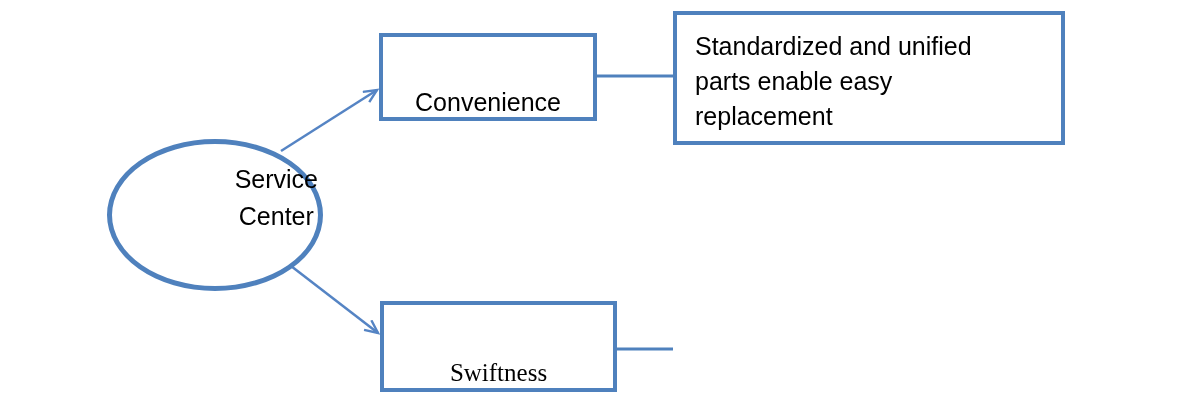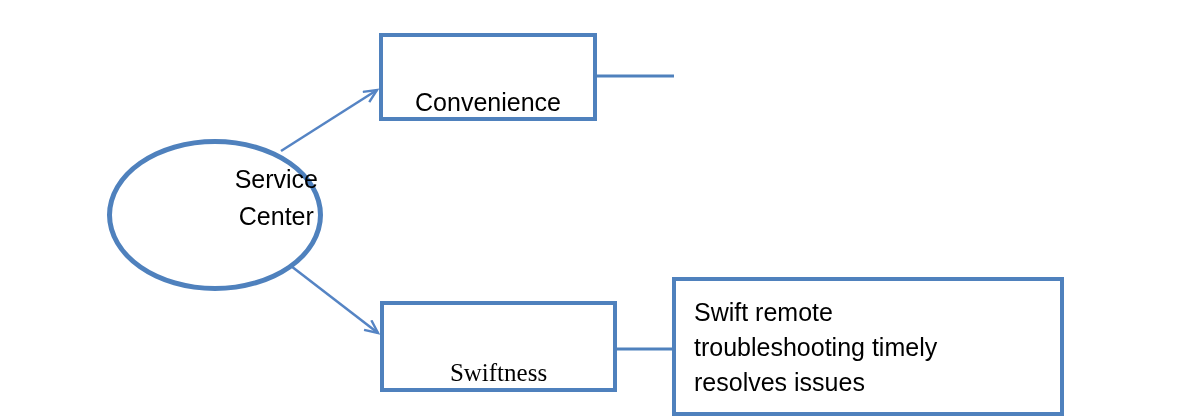--- a/index.html
+++ b/index.html
@@ -86,24 +86,24 @@
 
   <div class="node ellipse">
     <div class="label">Service
 Center</div>
   </div>
 
   <div class="node branch-box box-convenience">
     <div class="label">Convenience</div>
   </div>
 
+  <div class="node desc-box desc-top">
+    <div class="desc-text">Standardized and unified
+parts enable easy
+replacement</div>
+  </div>
 
   <div class="node branch-box box-swiftness">
     <div class="label">Swiftness</div>
   </div>
 
-  <div class="node desc-box desc-bottom">
-    <div class="desc-text">Swift remote
-troubleshooting timely
-resolves issues</div>
-  </div>
 
 </div>
 
 </body></html>

